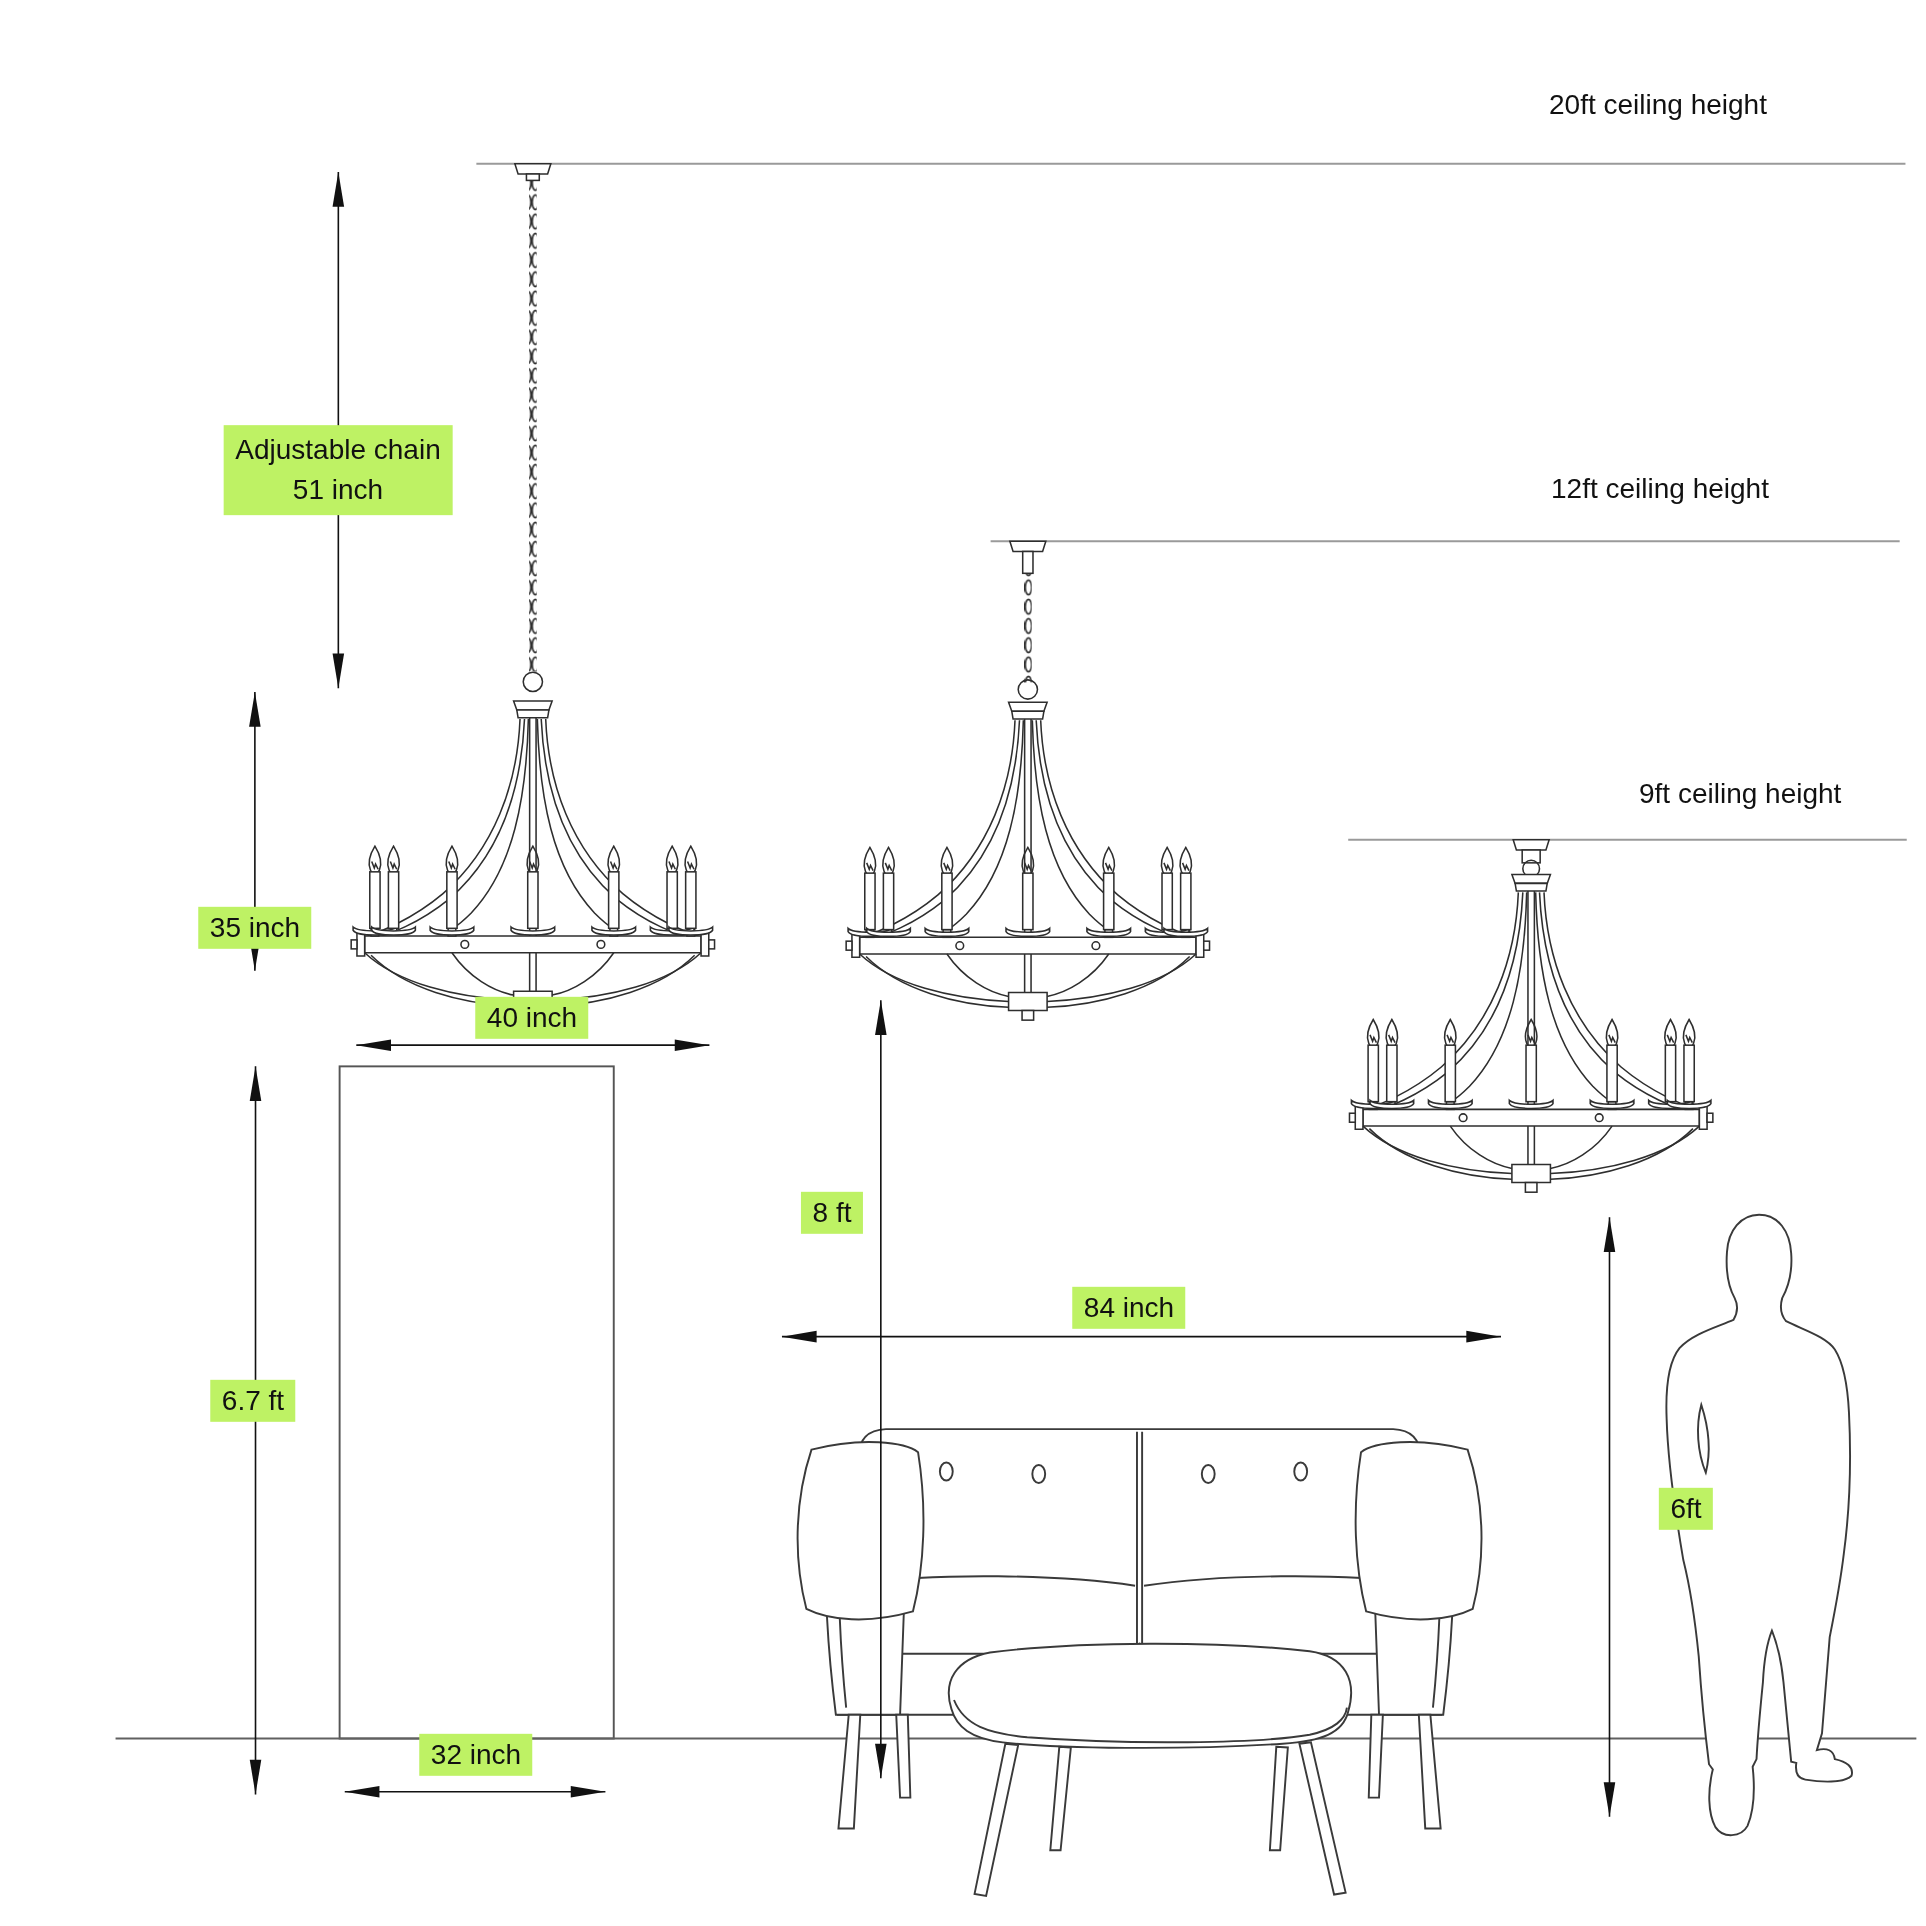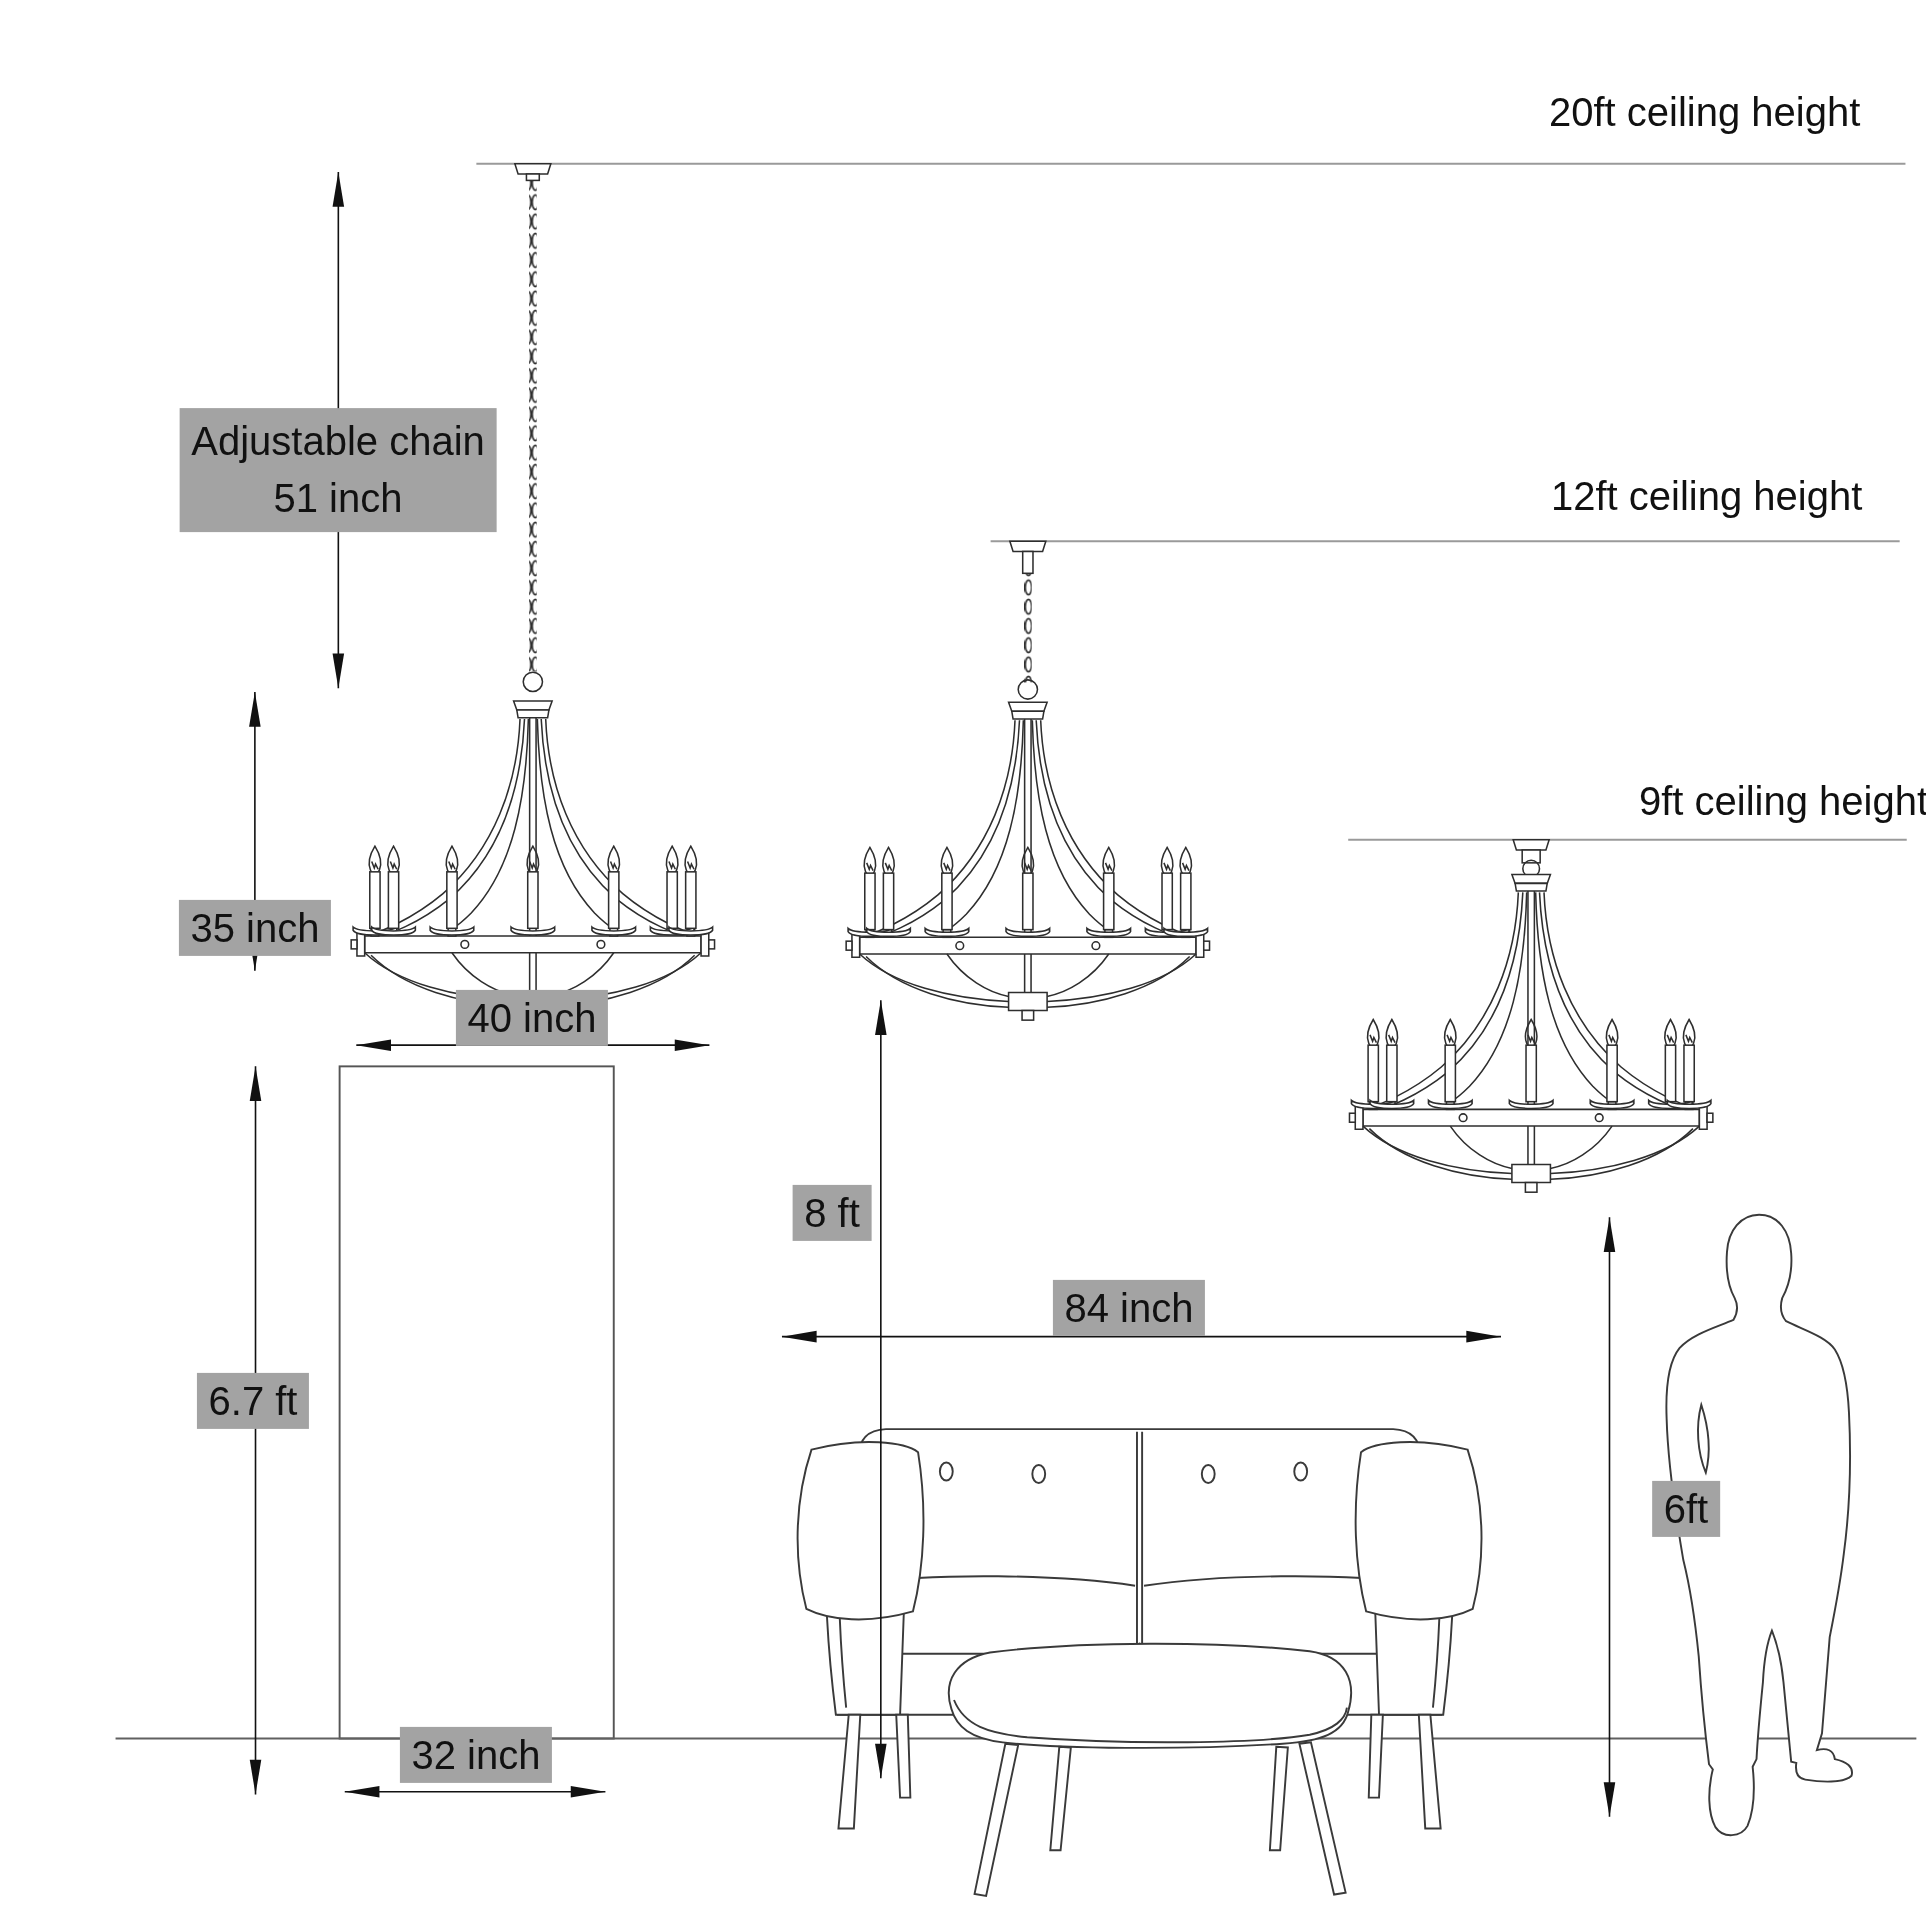--- a/index.html
+++ b/index.html
@@ -1,20 +1,20 @@
 <!DOCTYPE html>
 <html style="font-size:10.3px"><head>
 <meta charset="utf-8">
 <style>
   html,body{margin:0;padding:0;background:#fff;}
   .canvas{position:relative;width:1926px;height:1926px;background:#ffffff;overflow:hidden;
           font-family:"Liberation Sans", sans-serif;color:#111;}
   svg.art{position:absolute;left:0;top:0;}
-  .lbl{position:absolute;font-size:40px;line-height:1.15;white-space:nowrap;color:#111;}
-  .center{transform:translate(-50%,-50%);text-align:center;background:#a3a3a3;padding:5.1px 11.6px;}
+  .lbl{position:absolute;font-size:28px;line-height:1.15;white-space:nowrap;color:#111;}
+  .center{transform:translate(-50%,-50%);text-align:center;background:#bef264;padding:5.1px 11.6px;}
   .twoline{line-height:1.42;}
   .twoline span{display:block;}
 </style>
 </head>
 <body>
 
 <div class="canvas">
 
 <svg class="art" width="1926" height="1926" viewBox="0 0 3000 3000">
   <defs>

